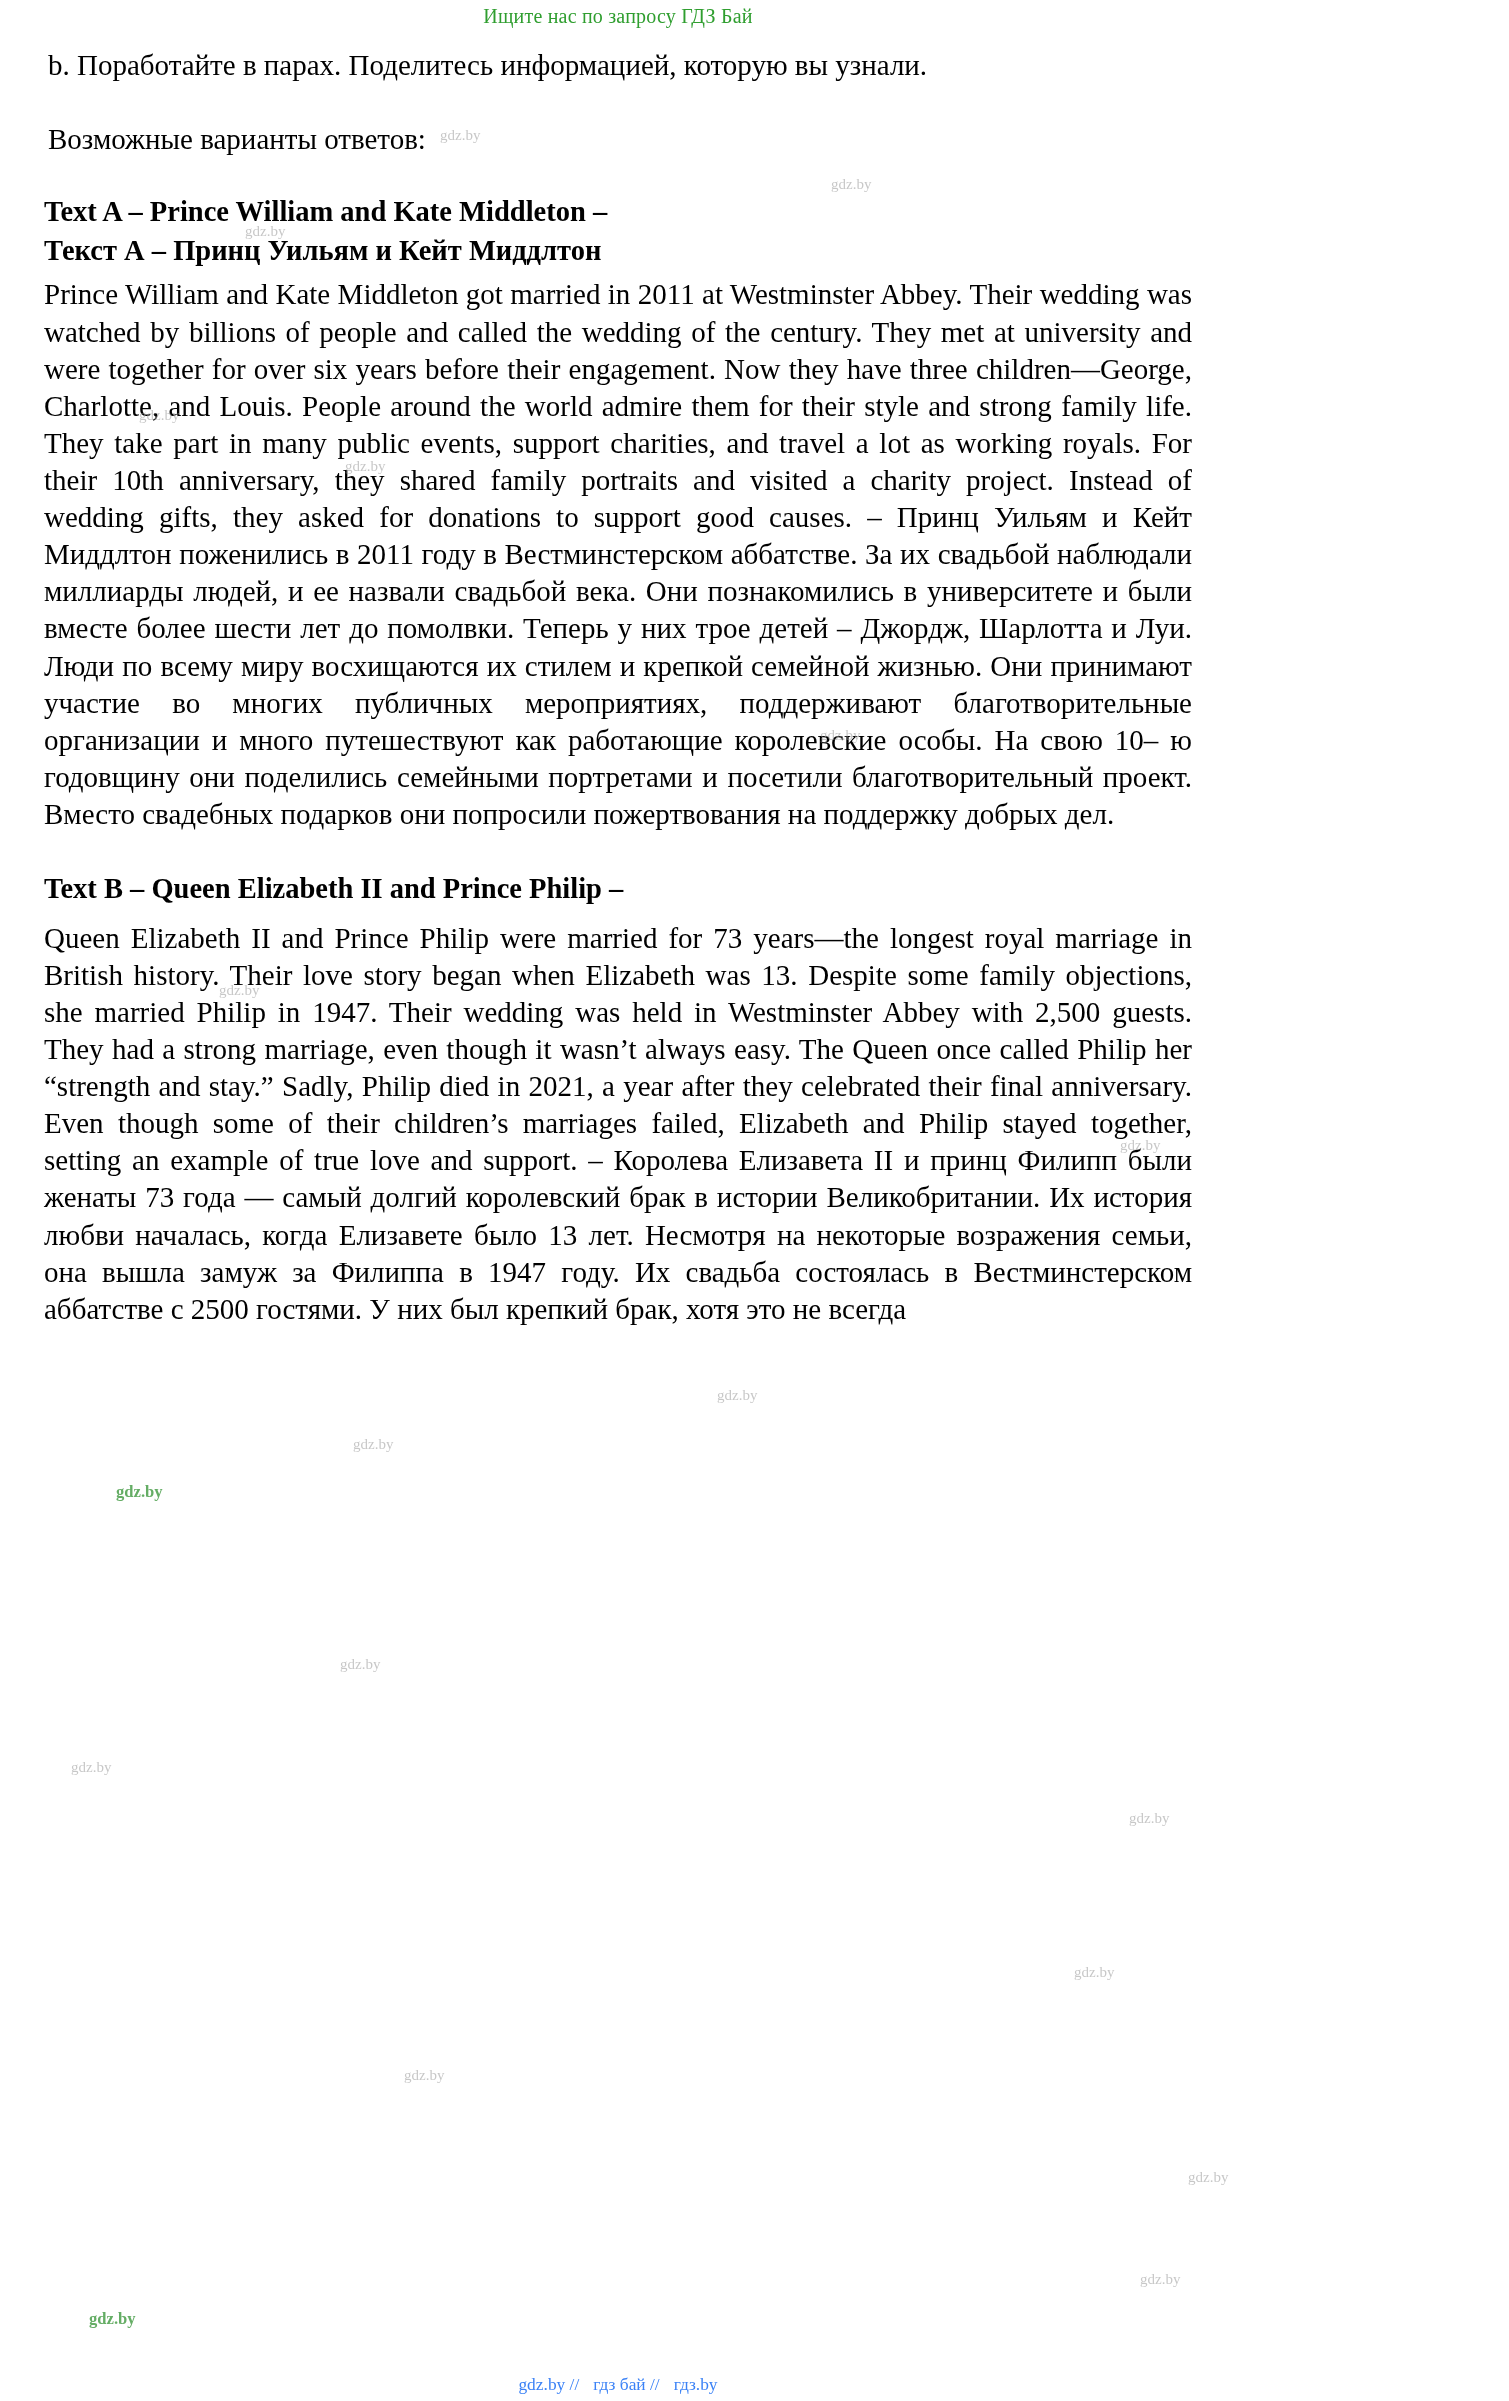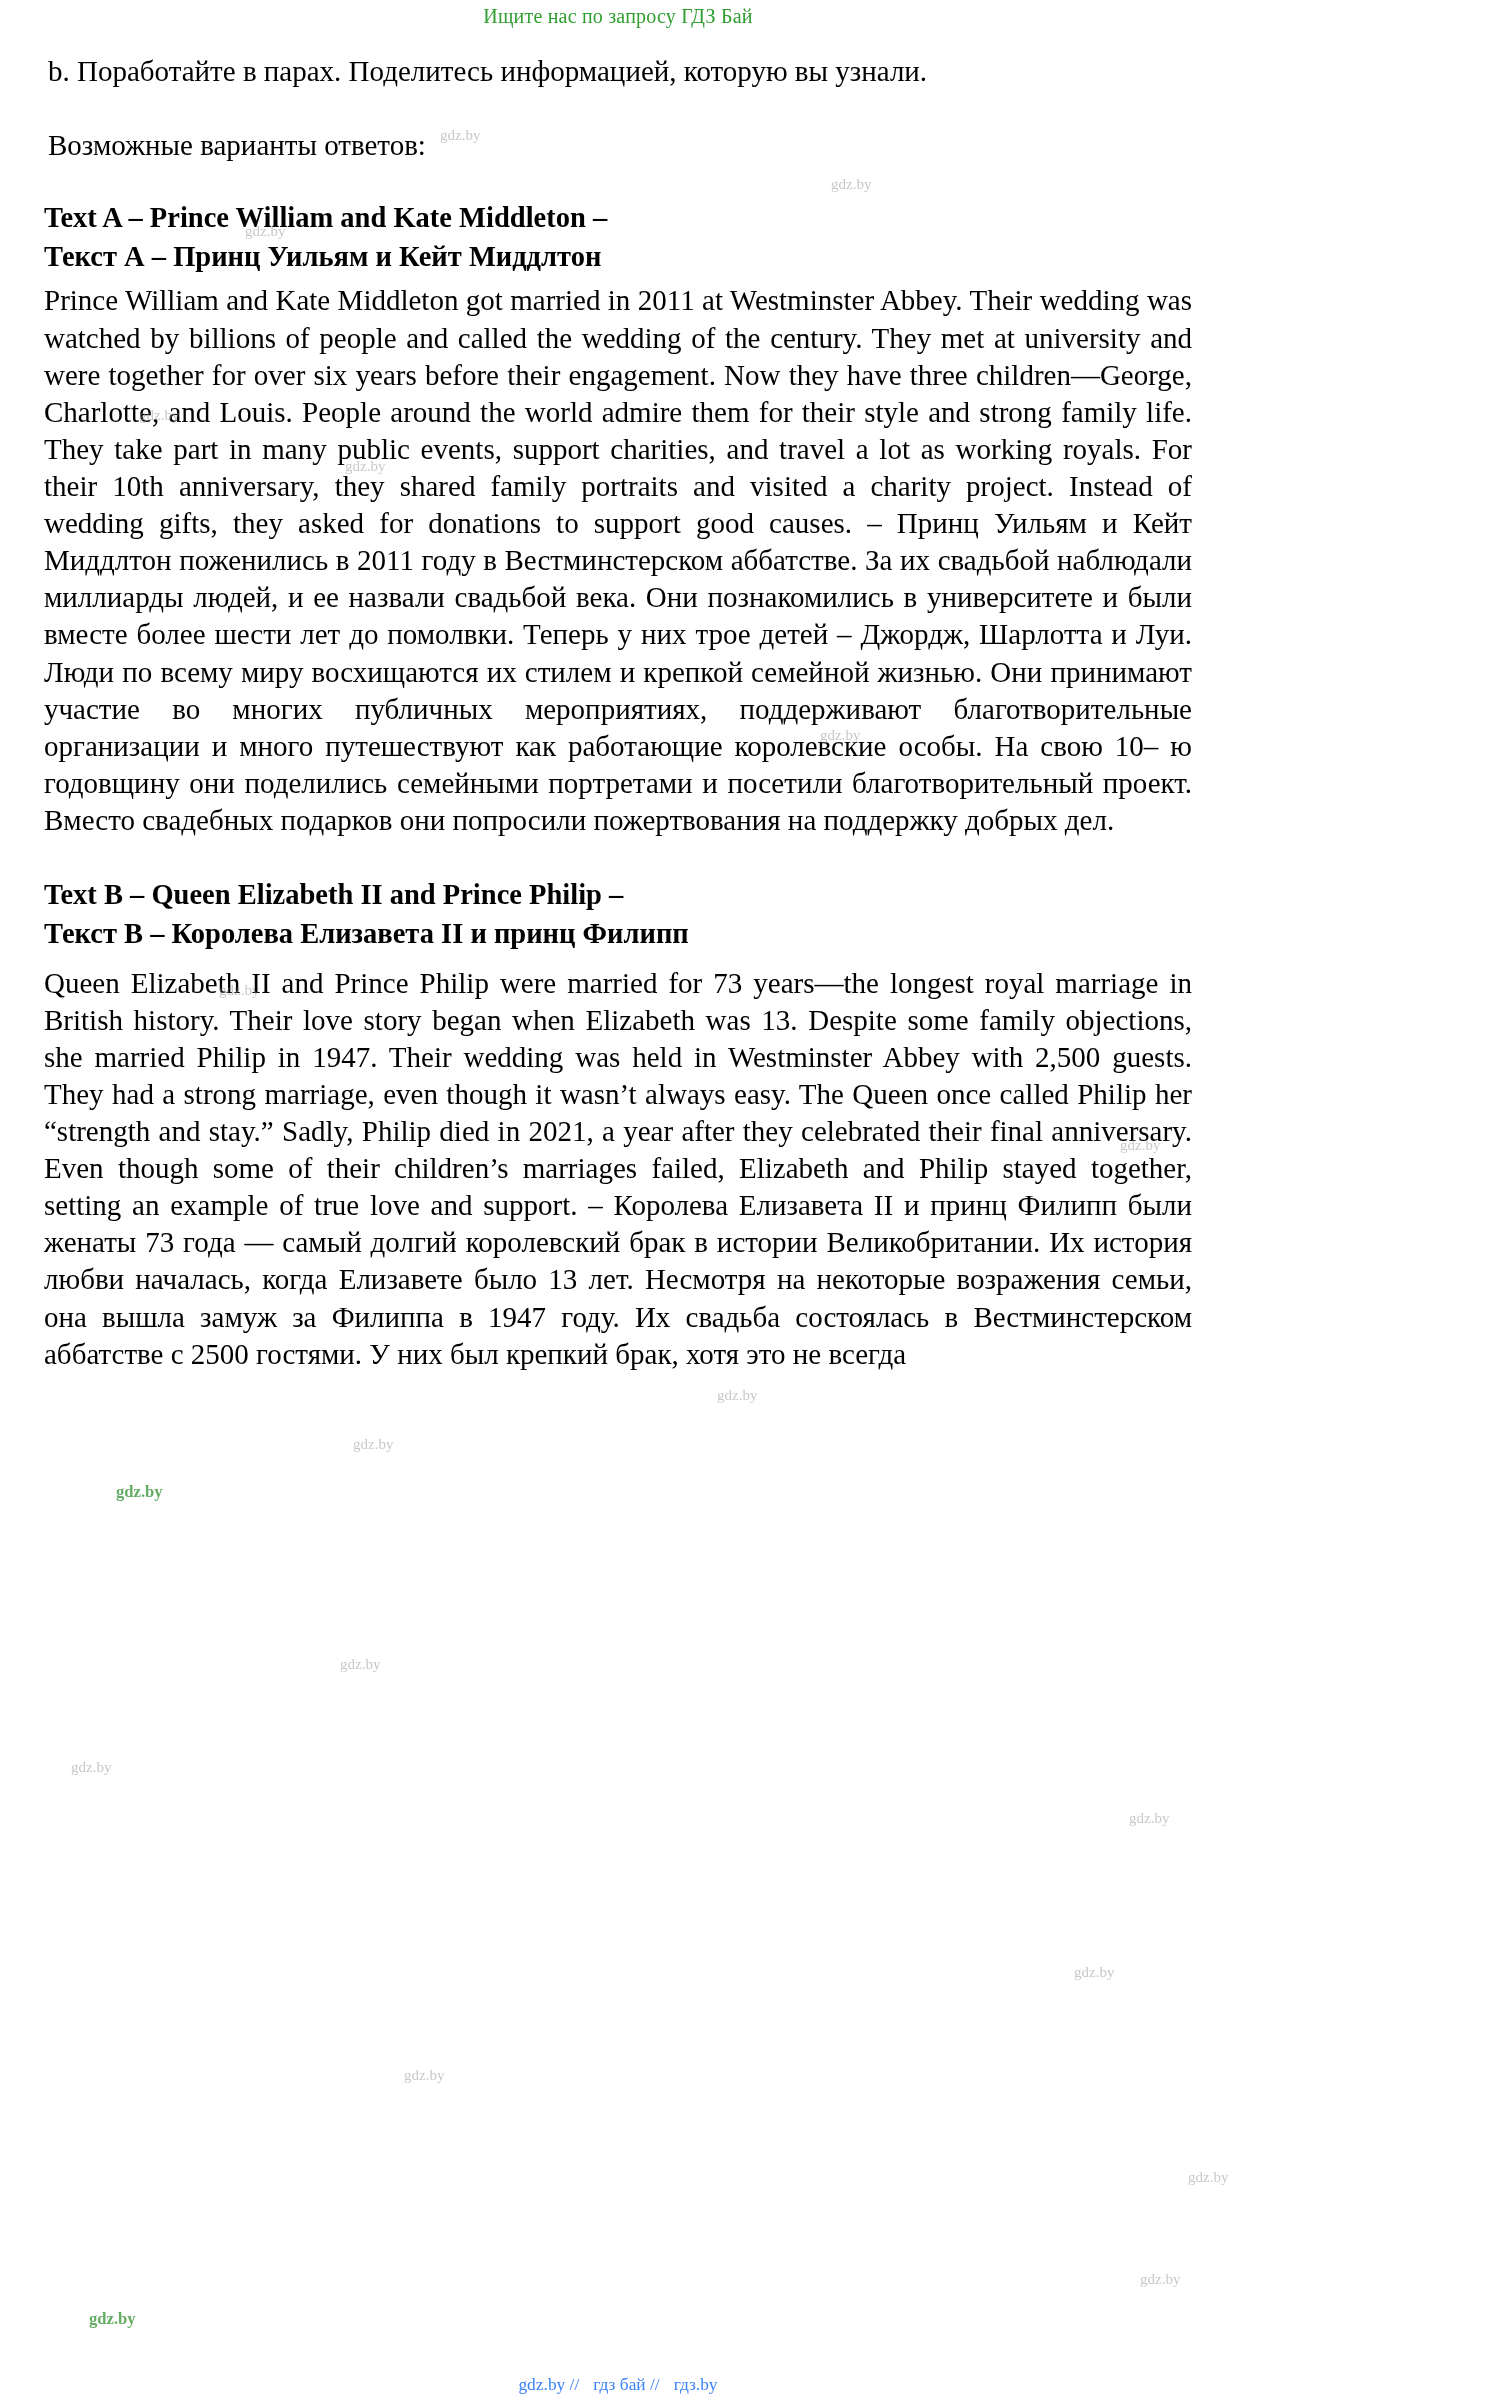--- a/index.html
+++ b/index.html
@@ -26,21 +26,21 @@
     color: #2f9e2f;
     font-family: "Liberation Serif", serif;
     font-size: 20px;
     padding-top: 4.8px;
     padding-bottom: 11px;
     letter-spacing: 0.2px;
   }
   .task-line {
     font-size: 29px;
     line-height: 1.18;
-    margin: 15px 0 0 4px;
+    margin: 9px 0 0 4px;
   }
   .variants {
     font-size: 29px;
     margin: 41px 0 0 4px;
   }
   .heading {
     text-align: left;
     font-weight: bold;
     font-size: 28.5px;
     margin-top: 38px;
@@ -108,21 +108,20 @@
 
   <div class="heading">
     <span>Text A – Prince William and Kate Middleton –</span>
     <span class="line2">Текст А – Принц Уильям и Кейт Миддлтон</span>
   </div>
 
   <div class="para"><span>Prince William and Kate Middleton got married in 2011 at Westminster Abbey. Their wedding was watched by billions of people and called the wedding of the century. They met at university and were together for over six years before their engagement. Now they have three children—George, Charlotte, and Louis. People around the world admire them for their style and strong family life. They take part in many public events, support charities, and travel a lot as working royals. For their 10th anniversary, they shared family portraits and visited a charity project. Instead of wedding gifts, they asked for donations to support good causes. – </span><span>Принц Уильям и Кейт Миддлтон поженились в 2011 году в Вестминстерском аббатстве. За их свадьбой наблюдали миллиарды людей, и ее назвали свадьбой века. Они познакомились в университете и были вместе более шести лет до помолвки. Теперь у них трое детей – Джордж, Шарлотта и Луи. Люди по всему миру восхищаются их стилем и крепкой семейной жизнью. Они принимают участие во многих публичных мероприятиях, поддерживают благотворительные организации и много путешествуют как работающие королевские особы. На свою 10– ю годовщину они поделились семейными портретами и посетили благотворительный проект. Вместо свадебных подарков они попросили пожертвования на поддержку добрых дел.</span></div>
 
   <div class="heading">
     <span>Text B – Queen Elizabeth II and Prince Philip –</span>
-    <span class="line2">Текст B – Королева Елизавета II и принц Филипп</span>
   </div>
 
   <div class="para tight"><span>Queen Elizabeth II and Prince Philip were married for 73 years—the longest royal marriage in British history. Their love story began when Elizabeth was 13. Despite some family objections, she married Philip in 1947. Their wedding was held in Westminster Abbey with 2,500 guests. They had a strong marriage, even though it wasn’t always easy. The Queen once called Philip her “strength and stay.” Sadly, Philip died in 2021, a year after they celebrated their final anniversary. Even though some of their children’s marriages failed, Elizabeth and Philip stayed together, setting an example of true love and support. – </span><span>Королева Елизавета II и принц Филипп были женаты 73 года — самый долгий королевский брак в истории Великобритании. Их история любви началась, когда Елизавете было 13 лет. Несмотря на некоторые возражения семьи, она вышла замуж за Филиппа в 1947 году. Их свадьба состоялась в Вестминстерском аббатстве с 2500 гостями. У них был крепкий брак, хотя это не всегда</span></div>
 
   <div class="wm" style="left:440px; top:127px;">gdz.by</div>
   <div class="wm" style="left:831px; top:176px;">gdz.by</div>
   <div class="wm" style="left:245px; top:223px;">gdz.by</div>
   <div class="wm gray-bold" style="left:1370px; top:266px;">gdz.by</div>
   <div class="wm" style="left:139px; top:407px;">gdz.by</div>
   <div class="wm" style="left:345px; top:458px;">gdz.by</div>

